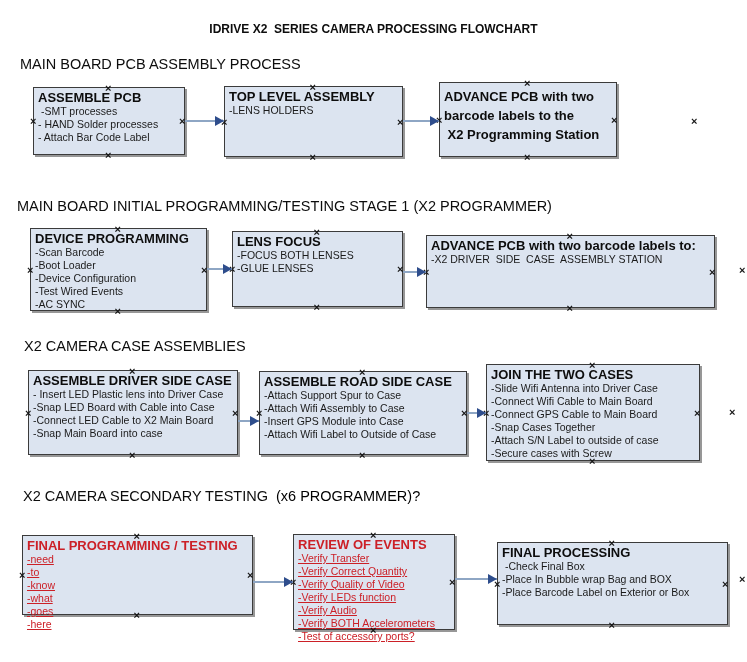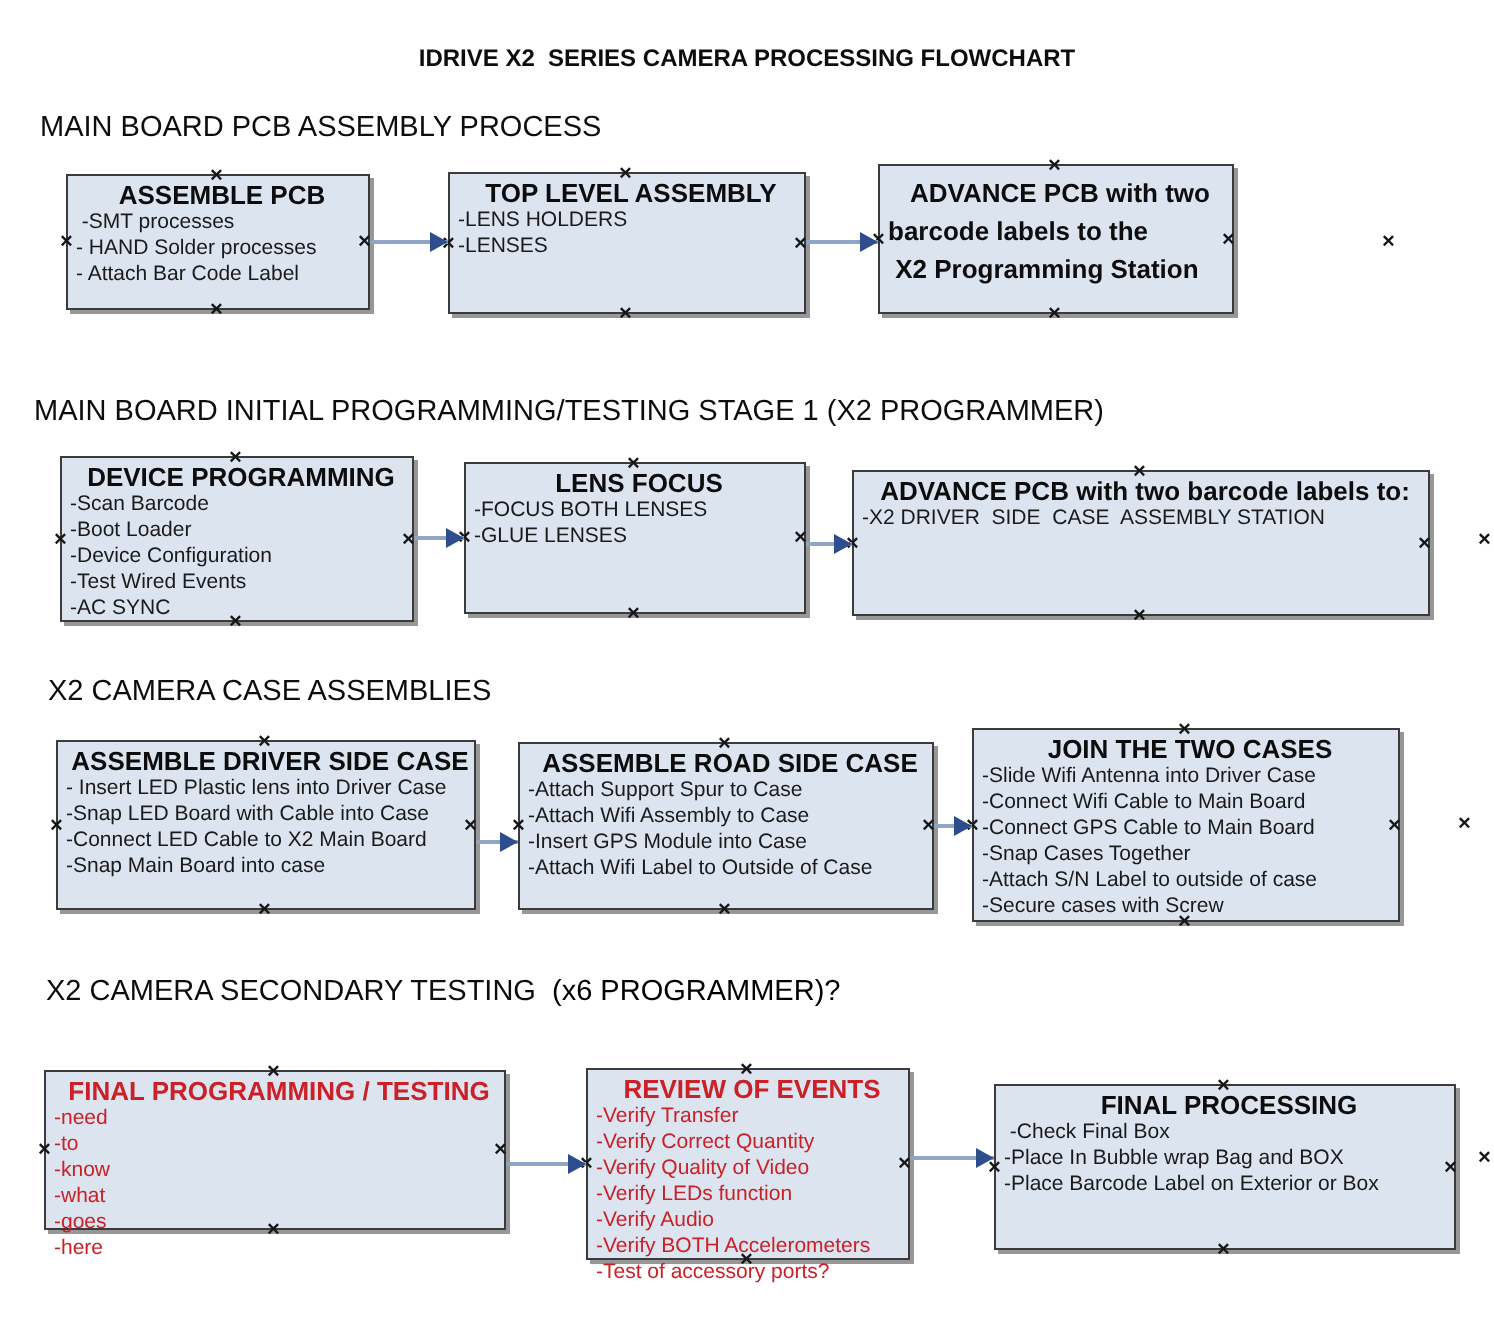--- a/index.html
+++ b/index.html
@@ -18,40 +18,40 @@
   #sec2{left:17px;top:198px}
   #sec3{left:24px;top:338px}
   #sec4{left:23px;top:488px}
   #sec4 .red{color:#000000;}
 
   .fbox{
     position:absolute;background:#dce4f0;border:1px solid #3b3b3b;
     box-shadow:2px 2px 0 #979797;padding:3px 0 0 4px;box-sizing:border-box;
     overflow:visible;
   }
-  .ftitle{font-weight:bold;font-size:13px;line-height:14px;white-space:pre;color:#0d0d0d;text-align:center;}
+  .ftitle{font-weight:bold;font-size:13px;line-height:14px;white-space:pre;color:#0d0d0d;}
   .fline{font-size:10.5px;line-height:13px;white-space:pre;color:#1a1a1a;}
 
   #boxA{left:33px;top:87px;width:152px;height:68px}
   #boxB{left:224px;top:86px;width:179px;height:71px}
   #boxC{left:439px;top:82px;width:178px;height:75px}
   #boxD{left:30px;top:228px;width:177px;height:83px}
   #boxE{left:232px;top:231px;width:171px;height:76px}
   #boxF{left:426px;top:235px;width:289px;height:73px}
   #boxG{left:28px;top:370px;width:210px;height:85px}
   #boxH{left:259px;top:371px;width:208px;height:84px}
   #boxI{left:486px;top:364px;width:214px;height:97px}
   #boxJ{left:22px;top:535px;width:231px;height:80px}
   #boxK{left:293px;top:534px;width:162px;height:96px}
   #boxL{left:497px;top:542px;width:231px;height:83px}
 
   #boxC .ftitle{line-height:18px;padding-top:2px;}
   #boxC .fline{font-weight:bold;font-size:13px;line-height:19px;color:#0d0d0d;}
   #boxJ .ftitle,#boxK .ftitle{color:#cc2027;}
-  #boxJ .fline,#boxK .fline{color:#cc2027;}
+  #boxJ .fline,#boxK .fline{color:#cc2027;text-decoration:underline;}
 
   
   .h{position:absolute;width:8px;height:8px;pointer-events:none;}
   .h::before{
     content:"\00d7";position:absolute;left:0;top:0;
     font-size:11px;font-weight:bold;line-height:8px;color:#161616;
   }
   .ht{top:-4px;left:50%;margin-left:-4px;}
   .hb{bottom:-5px;left:50%;margin-left:-4px;}
   .hl{left:-4px;top:50%;margin-top:-4px;}
@@ -105,21 +105,20 @@
     </div>
 </div>
 <div class="fbox" id="boxB">
   <span class="h ht"></span>
     <span class="h hb"></span>
     <span class="h hl"></span>
     <span class="h hr"></span>
   <div class="ftitle">TOP LEVEL ASSEMBLY</div>
   <div class="flines">
       <div class="fline">-LENS HOLDERS</div>
-      <div class="fline">-LENSES</div>
     </div>
 </div>
 <div class="fbox" id="boxC">
   <span class="h ht"></span>
     <span class="h hb"></span>
     <span class="h hl"></span>
     <span class="h hr"></span>
   <div class="ftitle">ADVANCE PCB with two</div>
   <div class="flines">
       <div class="fline">barcode labels to the</div>

